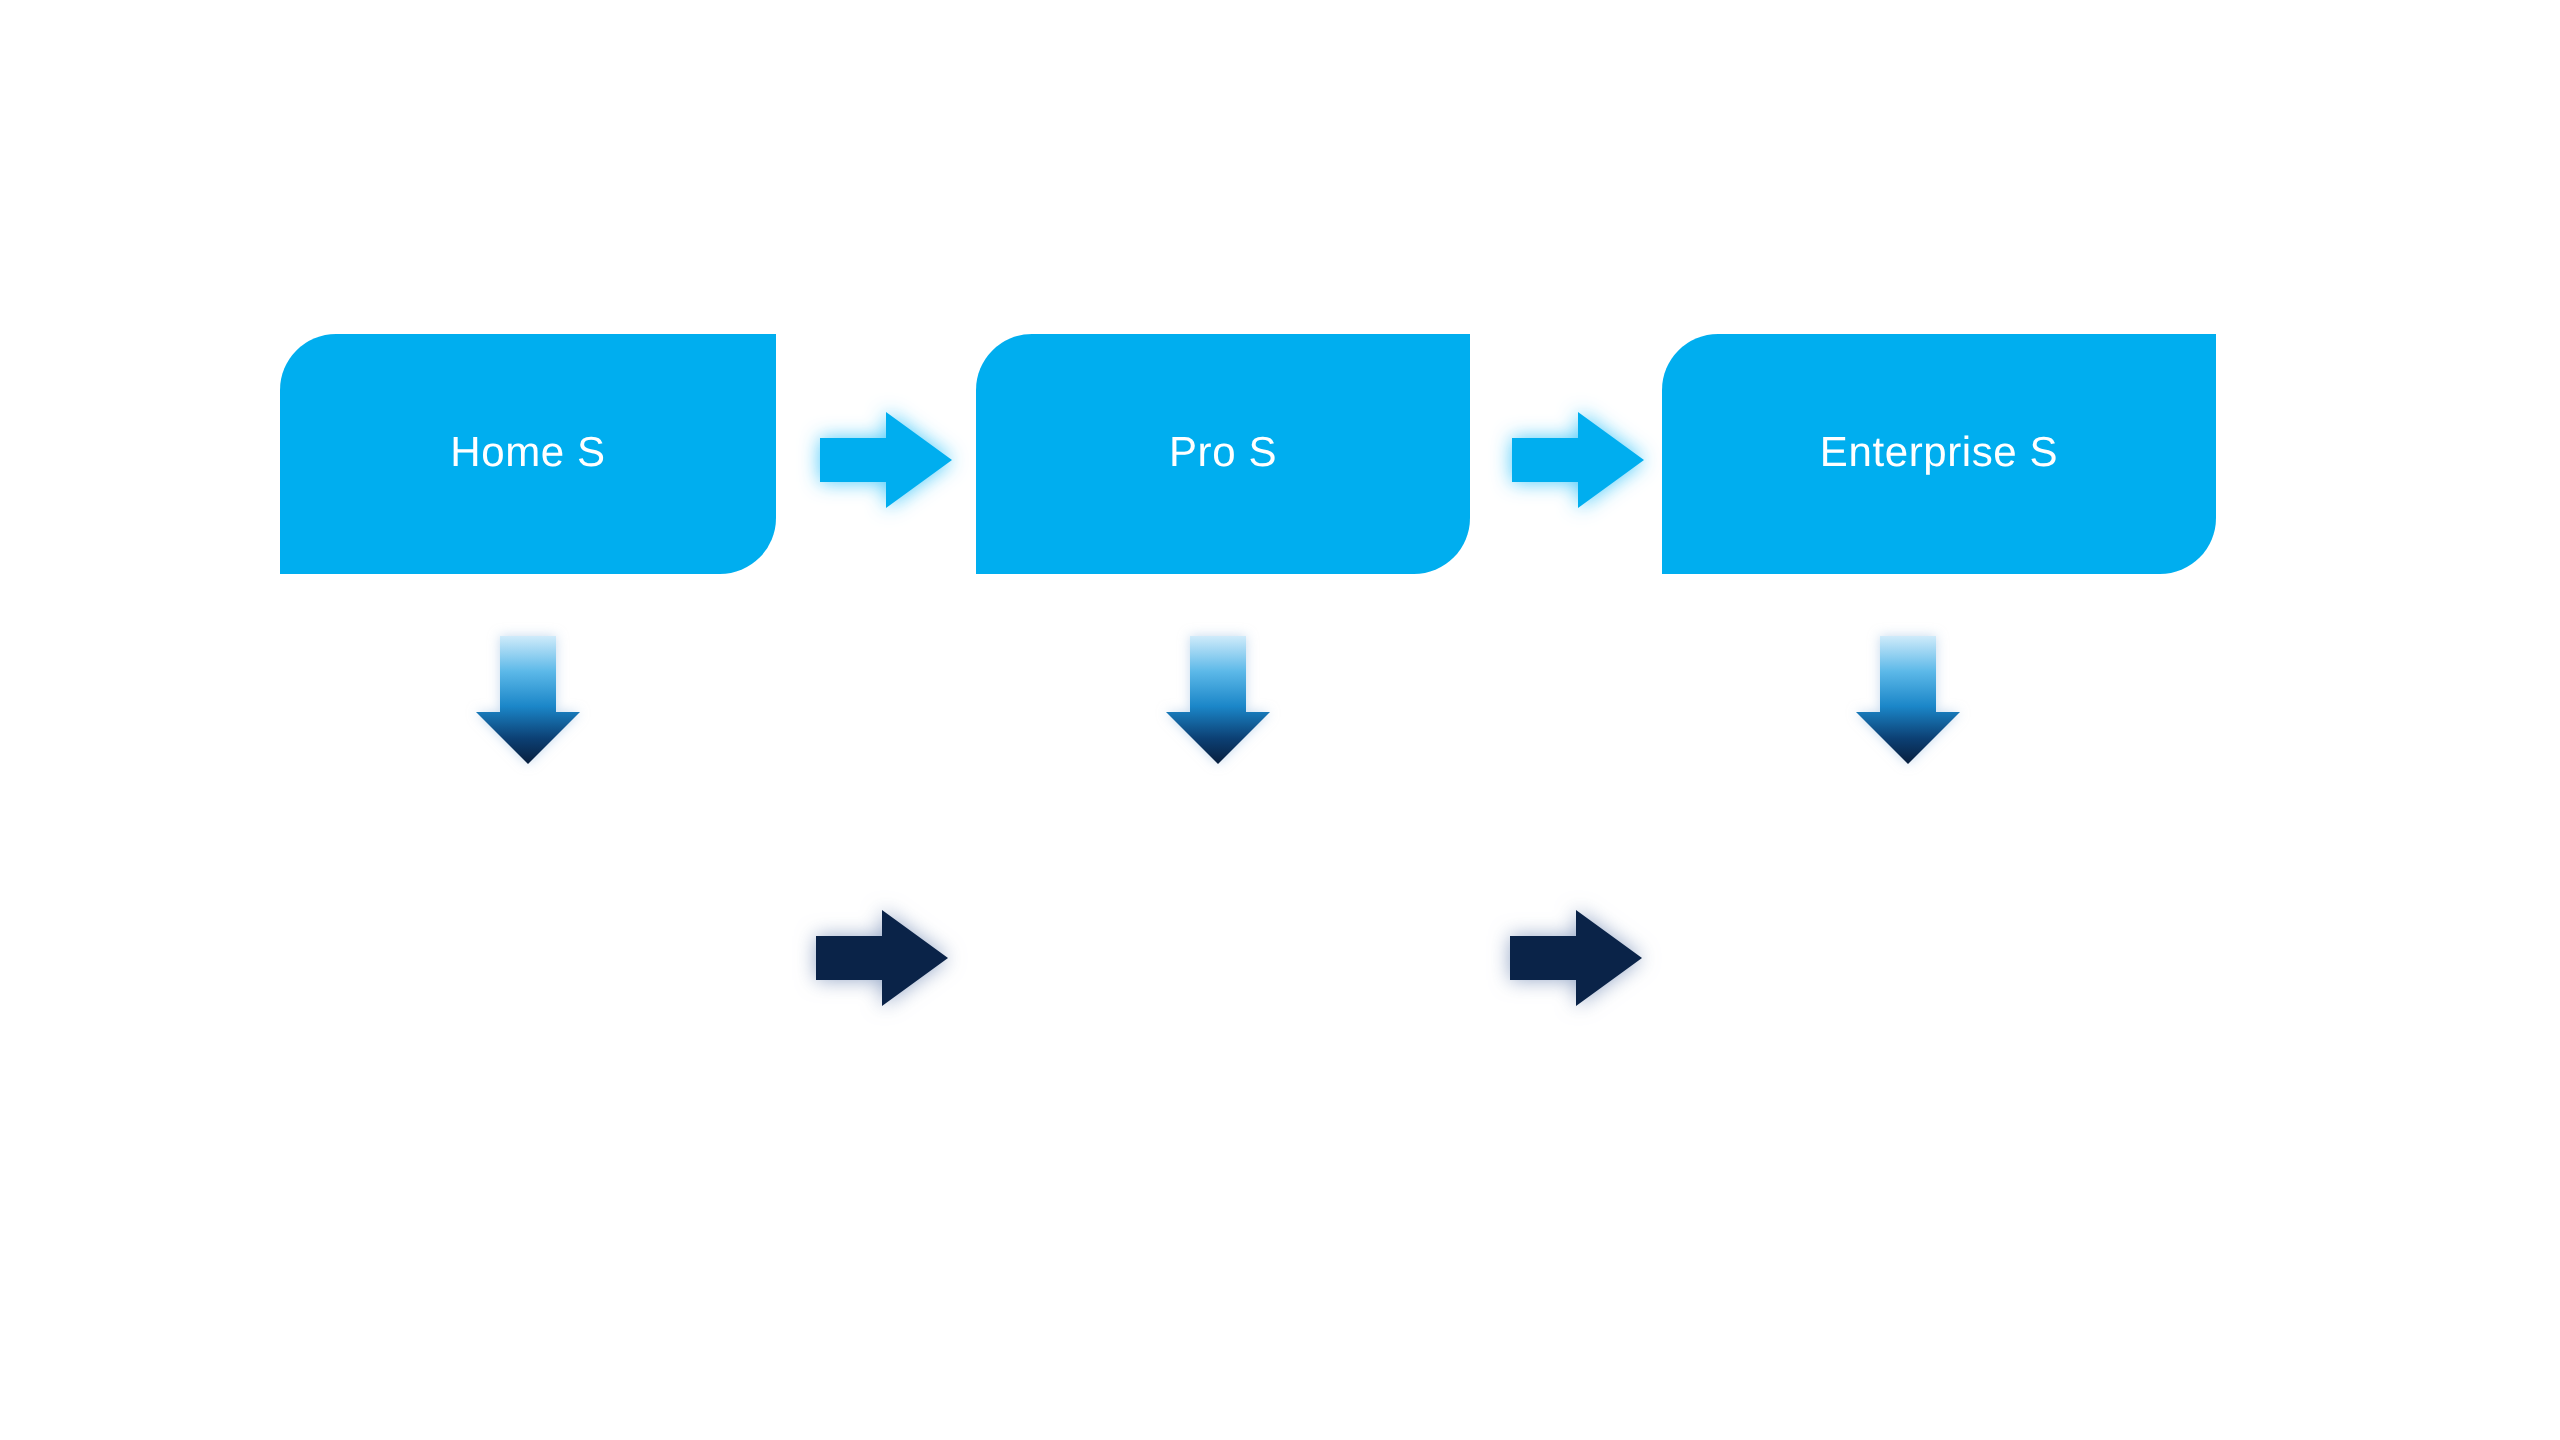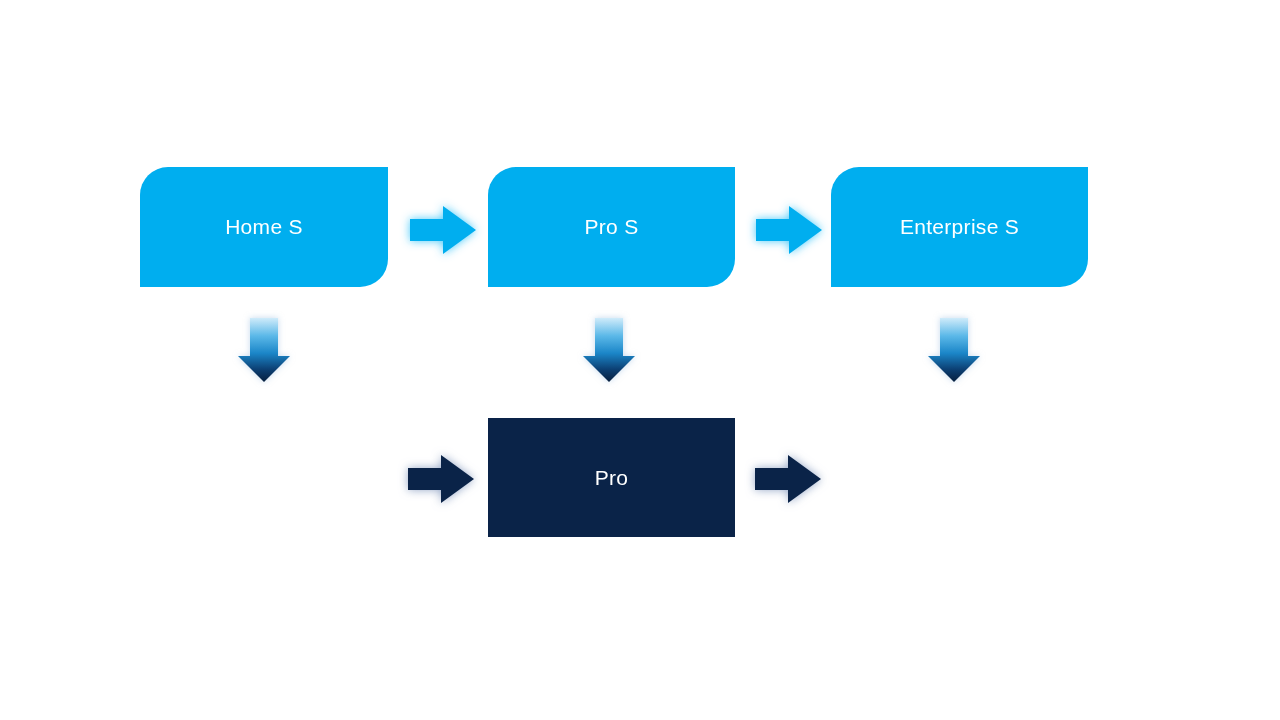--- a/index.html
+++ b/index.html
@@ -32,21 +32,21 @@
     top: 167px;
   }
   .node-bottom {
     background: #0A2348;
     border-radius: 0;
     height: 119px;
     top: 418px;
   }
   .pos-c1 { left: 140px; width: 248px; }
   .pos-c2 { left: 488px; width: 247px; }
-  .pos-c3 { left: 831px; width: 257px; }
+  .pos-c3 { left: 831px; width: 277px; }
 
   .arrow { position: absolute; }
   .arrow svg { display: block; }
 
   .arrow-right-top { top: 205px; filter: drop-shadow(0 0 5px rgba(64, 199, 250, 0.95)); }
   .arrow-right-top.a1 { left: 410px; }
   .arrow-right-top.a2 { left: 756px; }
 
   .arrow-right-bottom { top: 454px; filter: drop-shadow(0 0 5px rgba(122, 145, 185, 0.8)); }
   .arrow-right-bottom.a1 { left: 408px; }
@@ -79,23 +79,20 @@
   <div class="node node-top pos-c1">
     <span>Home S</span>
   </div>
   <div class="node node-top pos-c2">
     <span>Pro S</span>
   </div>
   <div class="node node-top pos-c3">
     <span>Enterprise S</span>
   </div>
 
-  <div class="node node-bottom pos-c2">
-    <span>Pro</span>
-  </div>
 
   <div class="arrow arrow-right-top a1">
     <svg width="66" height="50" viewBox="0 0 66 50">
       <path d="M0,14 H33 V1 L66,25 L33,49 V36 H0 Z" fill="#00AEEF"></path>
     </svg>
   </div>
   <div class="arrow arrow-right-top a2">
     <svg width="66" height="50" viewBox="0 0 66 50">
       <path d="M0,14 H33 V1 L66,25 L33,49 V36 H0 Z" fill="#00AEEF"></path>
     </svg>

